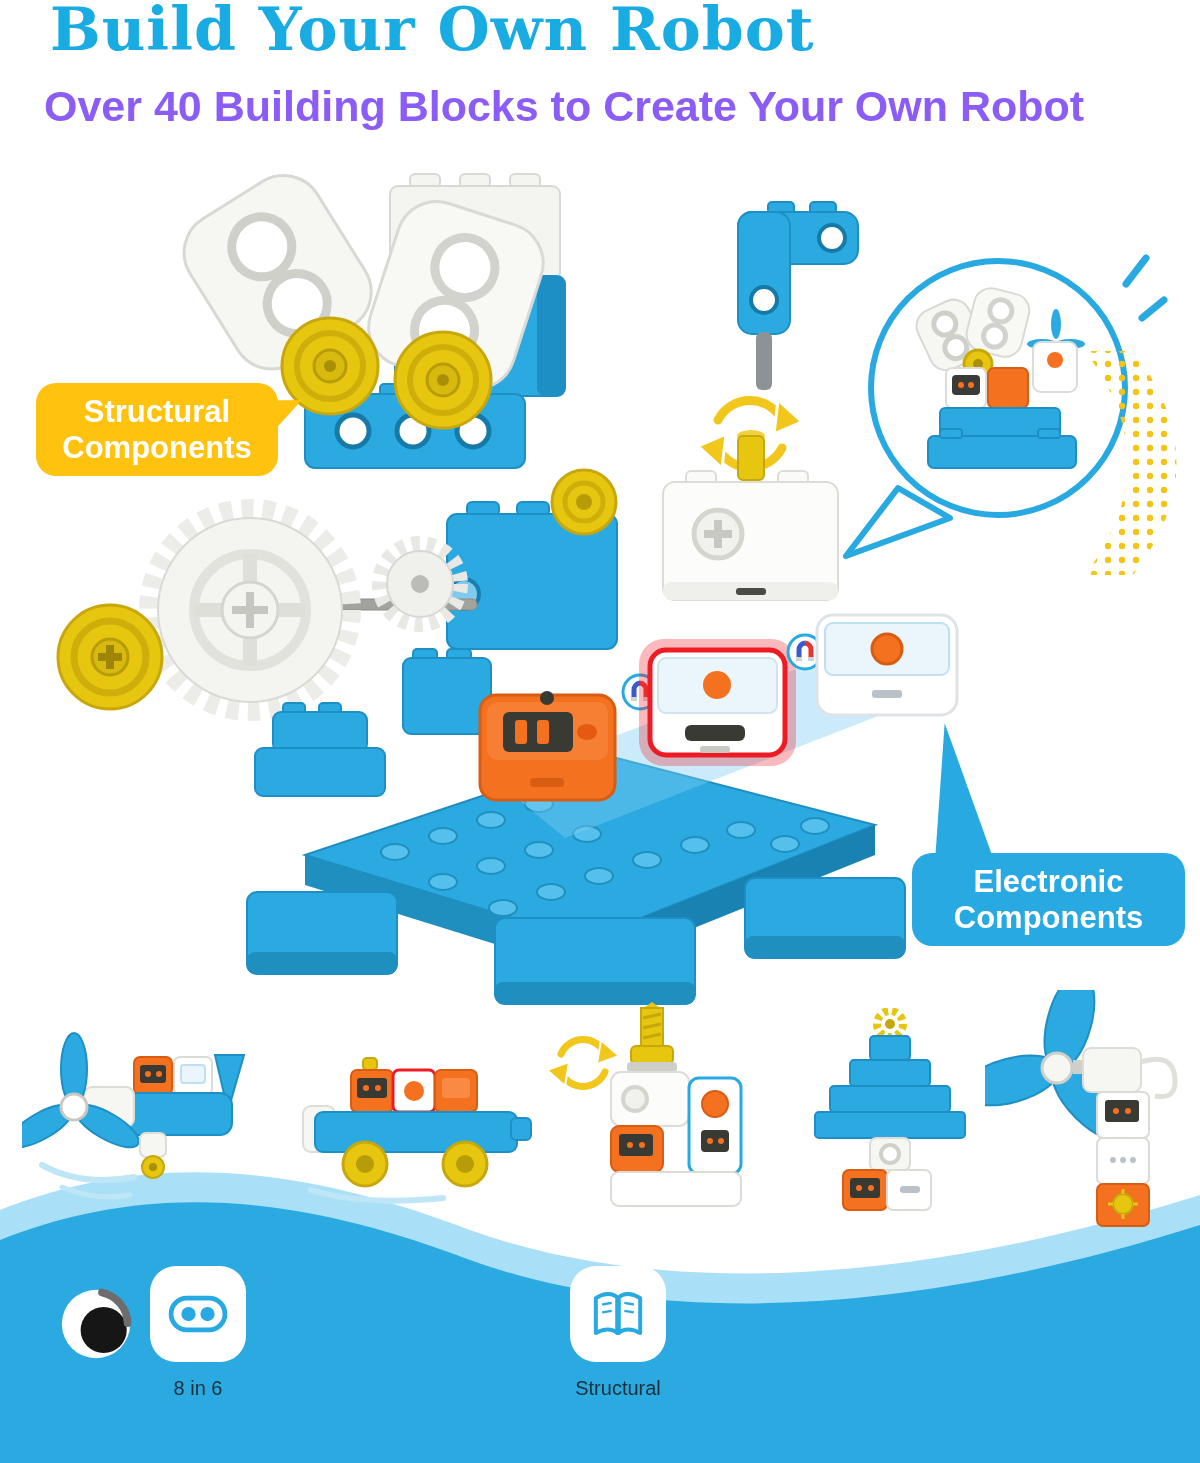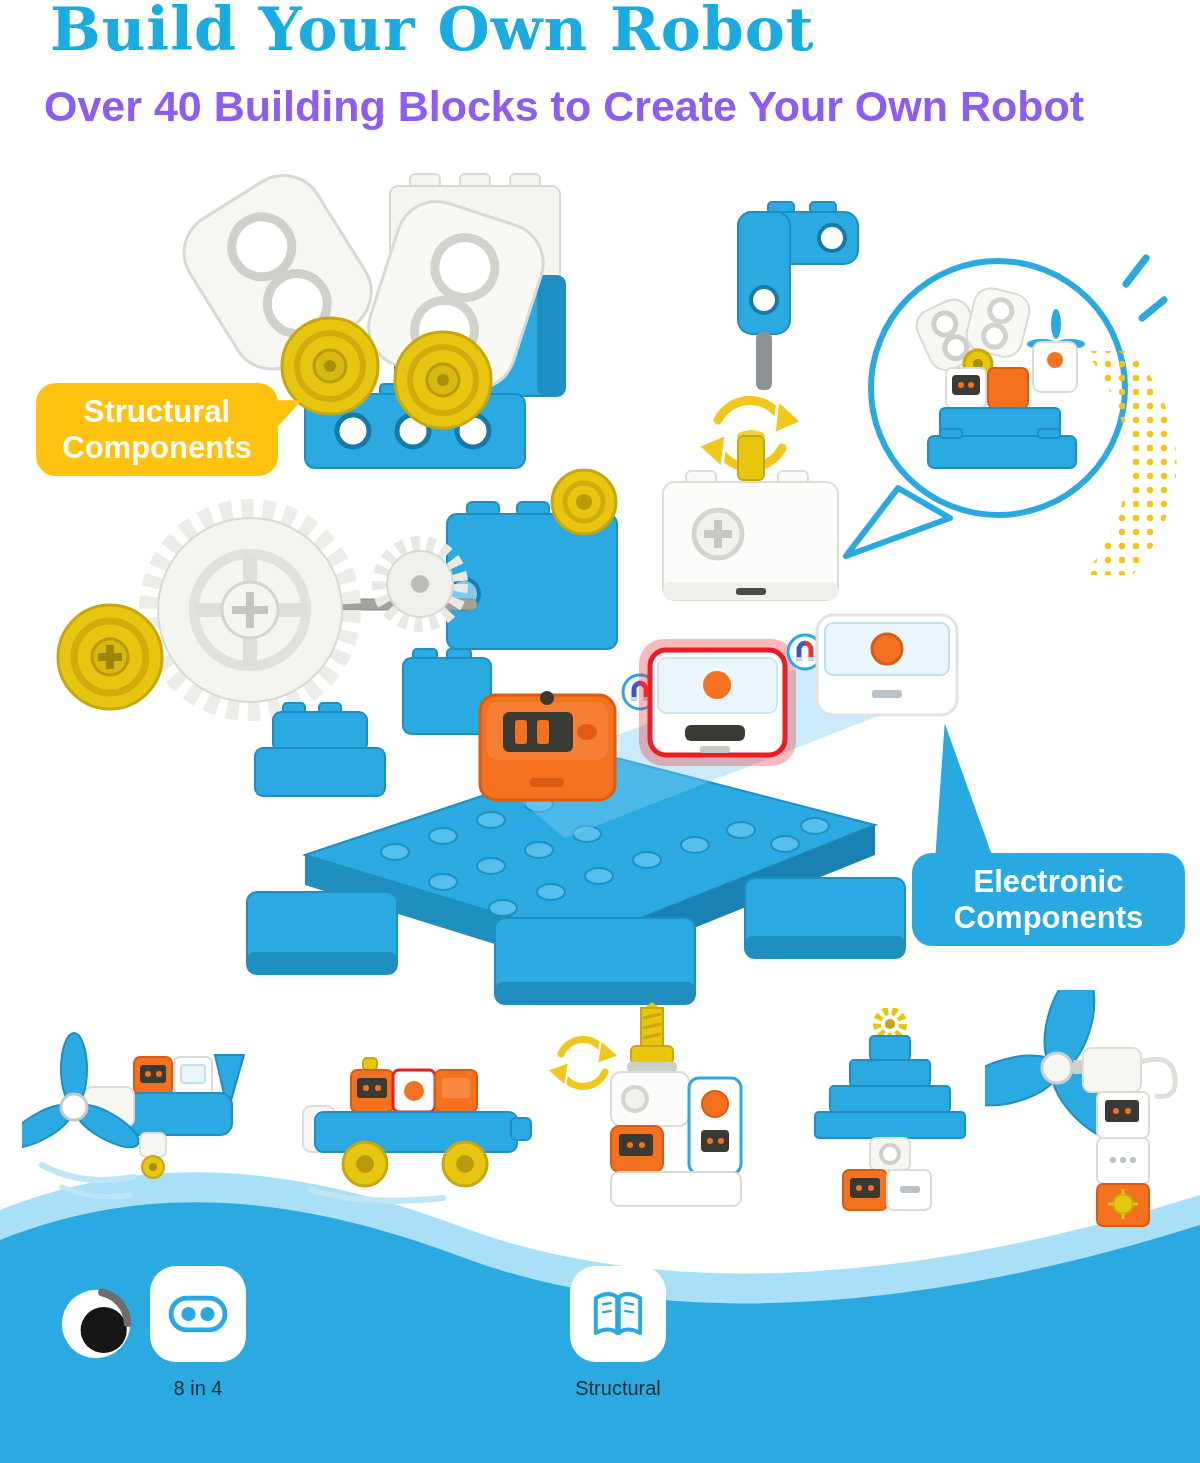--- a/index.html
+++ b/index.html
@@ -431,21 +431,21 @@
 
   <div class="feature" style="left:120px">
     <div class="icon-card">
       <svg width="76" height="76" viewBox="0 0 96 96">
         <rect x="14" y="28" width="68" height="40" rx="20" fill="none" stroke="#29A9E1" stroke-width="6"></rect>
         <circle cx="36" cy="48" r="9" fill="#29A9E1"></circle>
         <circle cx="60" cy="48" r="9" fill="#29A9E1"></circle>
       </svg>
     </div>
     <div class="feature-label">
-      <span class="l1">8 in 4</span>
+      <span class="l1">8 in 6</span>
       <span class="l2"></span>
     </div>
   </div>
 
 
 
   <div class="feature" style="left:540px">
     <div class="icon-card">
       <svg width="76" height="76" viewBox="0 0 96 96">
         <path d="M 20 28 C 30 21 41 21 47 27 L 47 72 C 41 66 30 66 20 72 Z" fill="none" stroke="#29A9E1" stroke-width="5" stroke-linejoin="round"></path>

